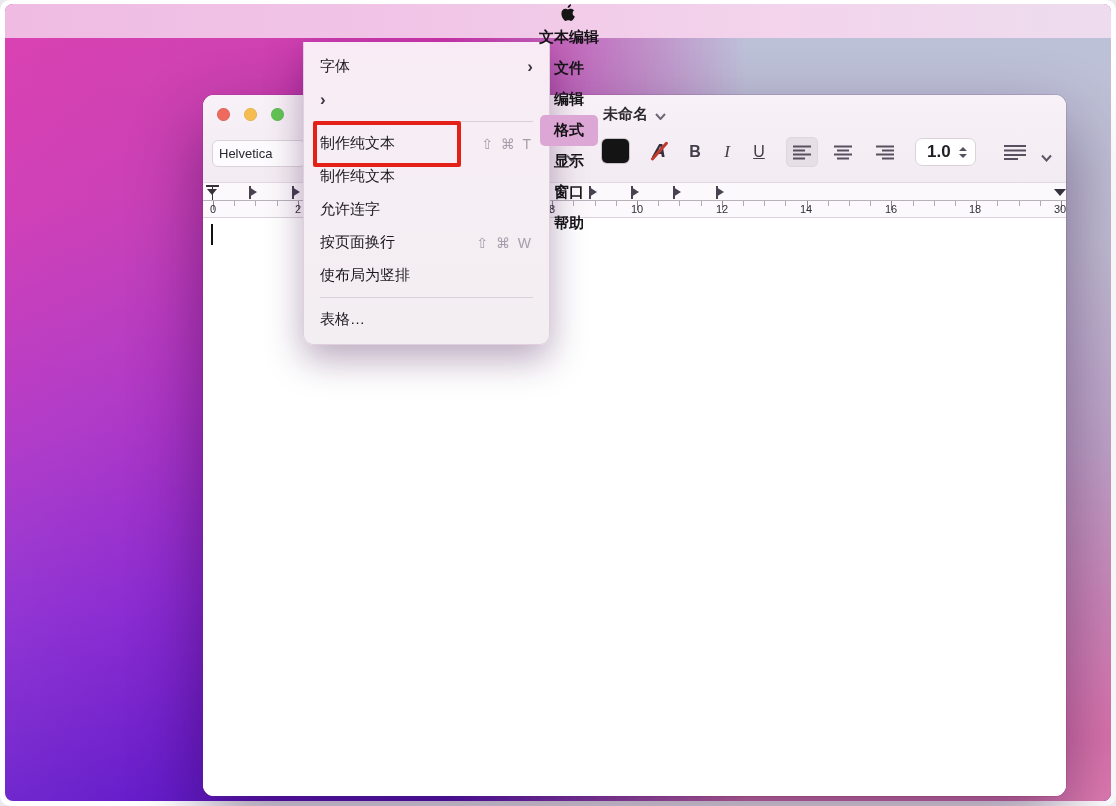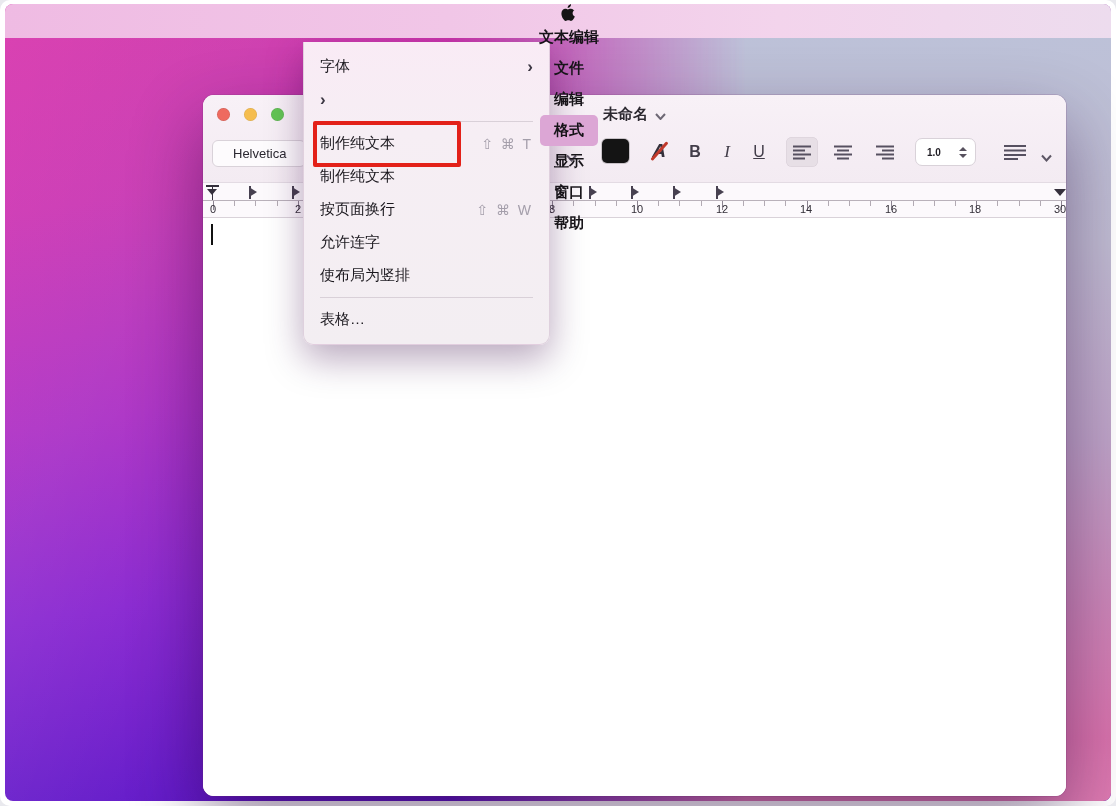--- a/index.html
+++ b/index.html
@@ -36,40 +36,40 @@
   .traffic{position:absolute;top:13px;width:13px;height:13px;border-radius:50%;}
   .t-red{left:14px;background:#ee6a5f;box-shadow:inset 0 0 0 .5px rgba(0,0,0,.15);}
   .t-yellow{left:41px;background:#f5bd4f;box-shadow:inset 0 0 0 .5px rgba(0,0,0,.12);}
   .t-green{left:68px;background:#62c454;box-shadow:inset 0 0 0 .5px rgba(0,0,0,.12);}
   .win-title{position:absolute;left:0;right:0;top:7px;height:24px;display:flex;align-items:center;justify-content:center;gap:7px;
     font-size:15px;font-weight:700;color:#2c2930;}
   .title-chev svg{width:11px;height:7px;stroke:#6e6875;stroke-width:2;fill:none;}
 
   .toolbar{position:absolute;left:0;right:0;top:40px;height:44px;}
   .font-btn{position:absolute;left:9px;top:5px;width:94px;height:27px;background:#fdfbfd;border:1px solid #d9d2d9;
-    border-radius:6px;display:flex;align-items:center;padding-left:20px;font-size:13px;color:#2a2730;}
+    border-radius:6px;display:flex;align-items:center;padding-left:6px;font-size:13px;color:#2a2730;}
   .mini-chev{position:absolute;top:13px;width:11px;height:8px;}
   .mini-chev svg{width:11px;height:8px;stroke:#5d5765;stroke-width:2;fill:none;}
   .chev-size{left:363px;}
   .swatch{position:absolute;left:399px;top:4px;width:27px;height:24px;background:#141414;border-radius:5px;
     box-shadow:0 0 0 1px rgba(0,0,0,.18);}
   .slash-a{position:absolute;left:443px;top:3px;width:26px;height:26px;display:flex;align-items:center;justify-content:center;
     font-family:"Liberation Serif","DejaVu Serif",serif;font-style:italic;font-size:19px;font-weight:700;color:#35303b;}
   .slash-a::after{content:"";position:absolute;left:12px;top:1px;width:2.5px;height:24px;background:#c0392b;
     transform:rotate(42deg);border-radius:2px;}
   .tb-letter{position:absolute;top:4px;width:26px;height:26px;display:flex;align-items:center;justify-content:center;
     font-size:16px;color:#423d49;}
   .b-bold{left:479px;font-weight:800;}
   .b-italic{left:511px;font-style:italic;font-family:"Liberation Serif","DejaVu Serif",serif;font-size:17px;}
   .b-under{left:543px;text-decoration:underline;}
   .align-btn{position:absolute;top:2px;width:32px;height:30px;border-radius:6px;display:flex;align-items:center;justify-content:center;}
   .align-btn.selected{background:#e7dfe6;box-shadow:inset 0 0 0 .5px #d7cdd6;}
   .a1{left:583px;}.a2{left:624px;}.a3{left:666px;}.a4{left:707px;}
   .stepper{position:absolute;left:712px;top:3px;width:61px;height:28px;background:#ffffff;border:1px solid #d9d2d9;border-radius:7px;
-    display:flex;align-items:center;justify-content:space-between;padding:0 8px 0 11px;font-size:10px;font-weight:700;color:#201d24;}
+    display:flex;align-items:center;justify-content:space-between;padding:0 8px 0 11px;font-size:17px;font-weight:700;color:#201d24;}
   .step-arrows{display:flex;flex-direction:column;gap:3px;}
   .step-arrows i{display:block;width:0;height:0;border-left:4px solid transparent;border-right:4px solid transparent;}
   .up{border-bottom:4px solid #57515e;}
   .down{border-top:4px solid #57515e;}
   .list-btn{position:absolute;left:798px;top:4px;width:28px;height:26px;display:flex;align-items:center;justify-content:center;}
   .chev-list{left:838px;}
 
   
   .ruler{position:absolute;left:0;right:0;top:88px;height:35px;background:#fcf9fc;border-bottom:1px solid #d9d2d9;}
   .ruler-line{position:absolute;left:0;right:0;top:17px;border-top:1px solid #b9b1ba;}
@@ -242,25 +242,25 @@
     </div>
     <div class="dd-sep"></div>
     <div class="dd-item">
       <span class="dd-label">制作纯文本</span>
       <span class="dd-short">⇧ ⌘ T</span>
     </div>
     <div class="dd-item">
       <span class="dd-label">制作纯文本</span>
     </div>
     <div class="dd-item">
+      <span class="dd-label">允许连字</span>
+    </div>
+    <div class="dd-item">
       <span class="dd-label">按页面换行</span>
       <span class="dd-short">⇧ ⌘ W</span>
-    </div>
-    <div class="dd-item">
-      <span class="dd-label">允许连字</span>
     </div>
     <div class="dd-item">
       <span class="dd-label">使布局为竖排</span>
     </div>
     <div class="dd-sep"></div>
     <div class="dd-item">
       <span class="dd-label">表格…</span>
     </div>
     <div class="red-box"></div>
   </div>

